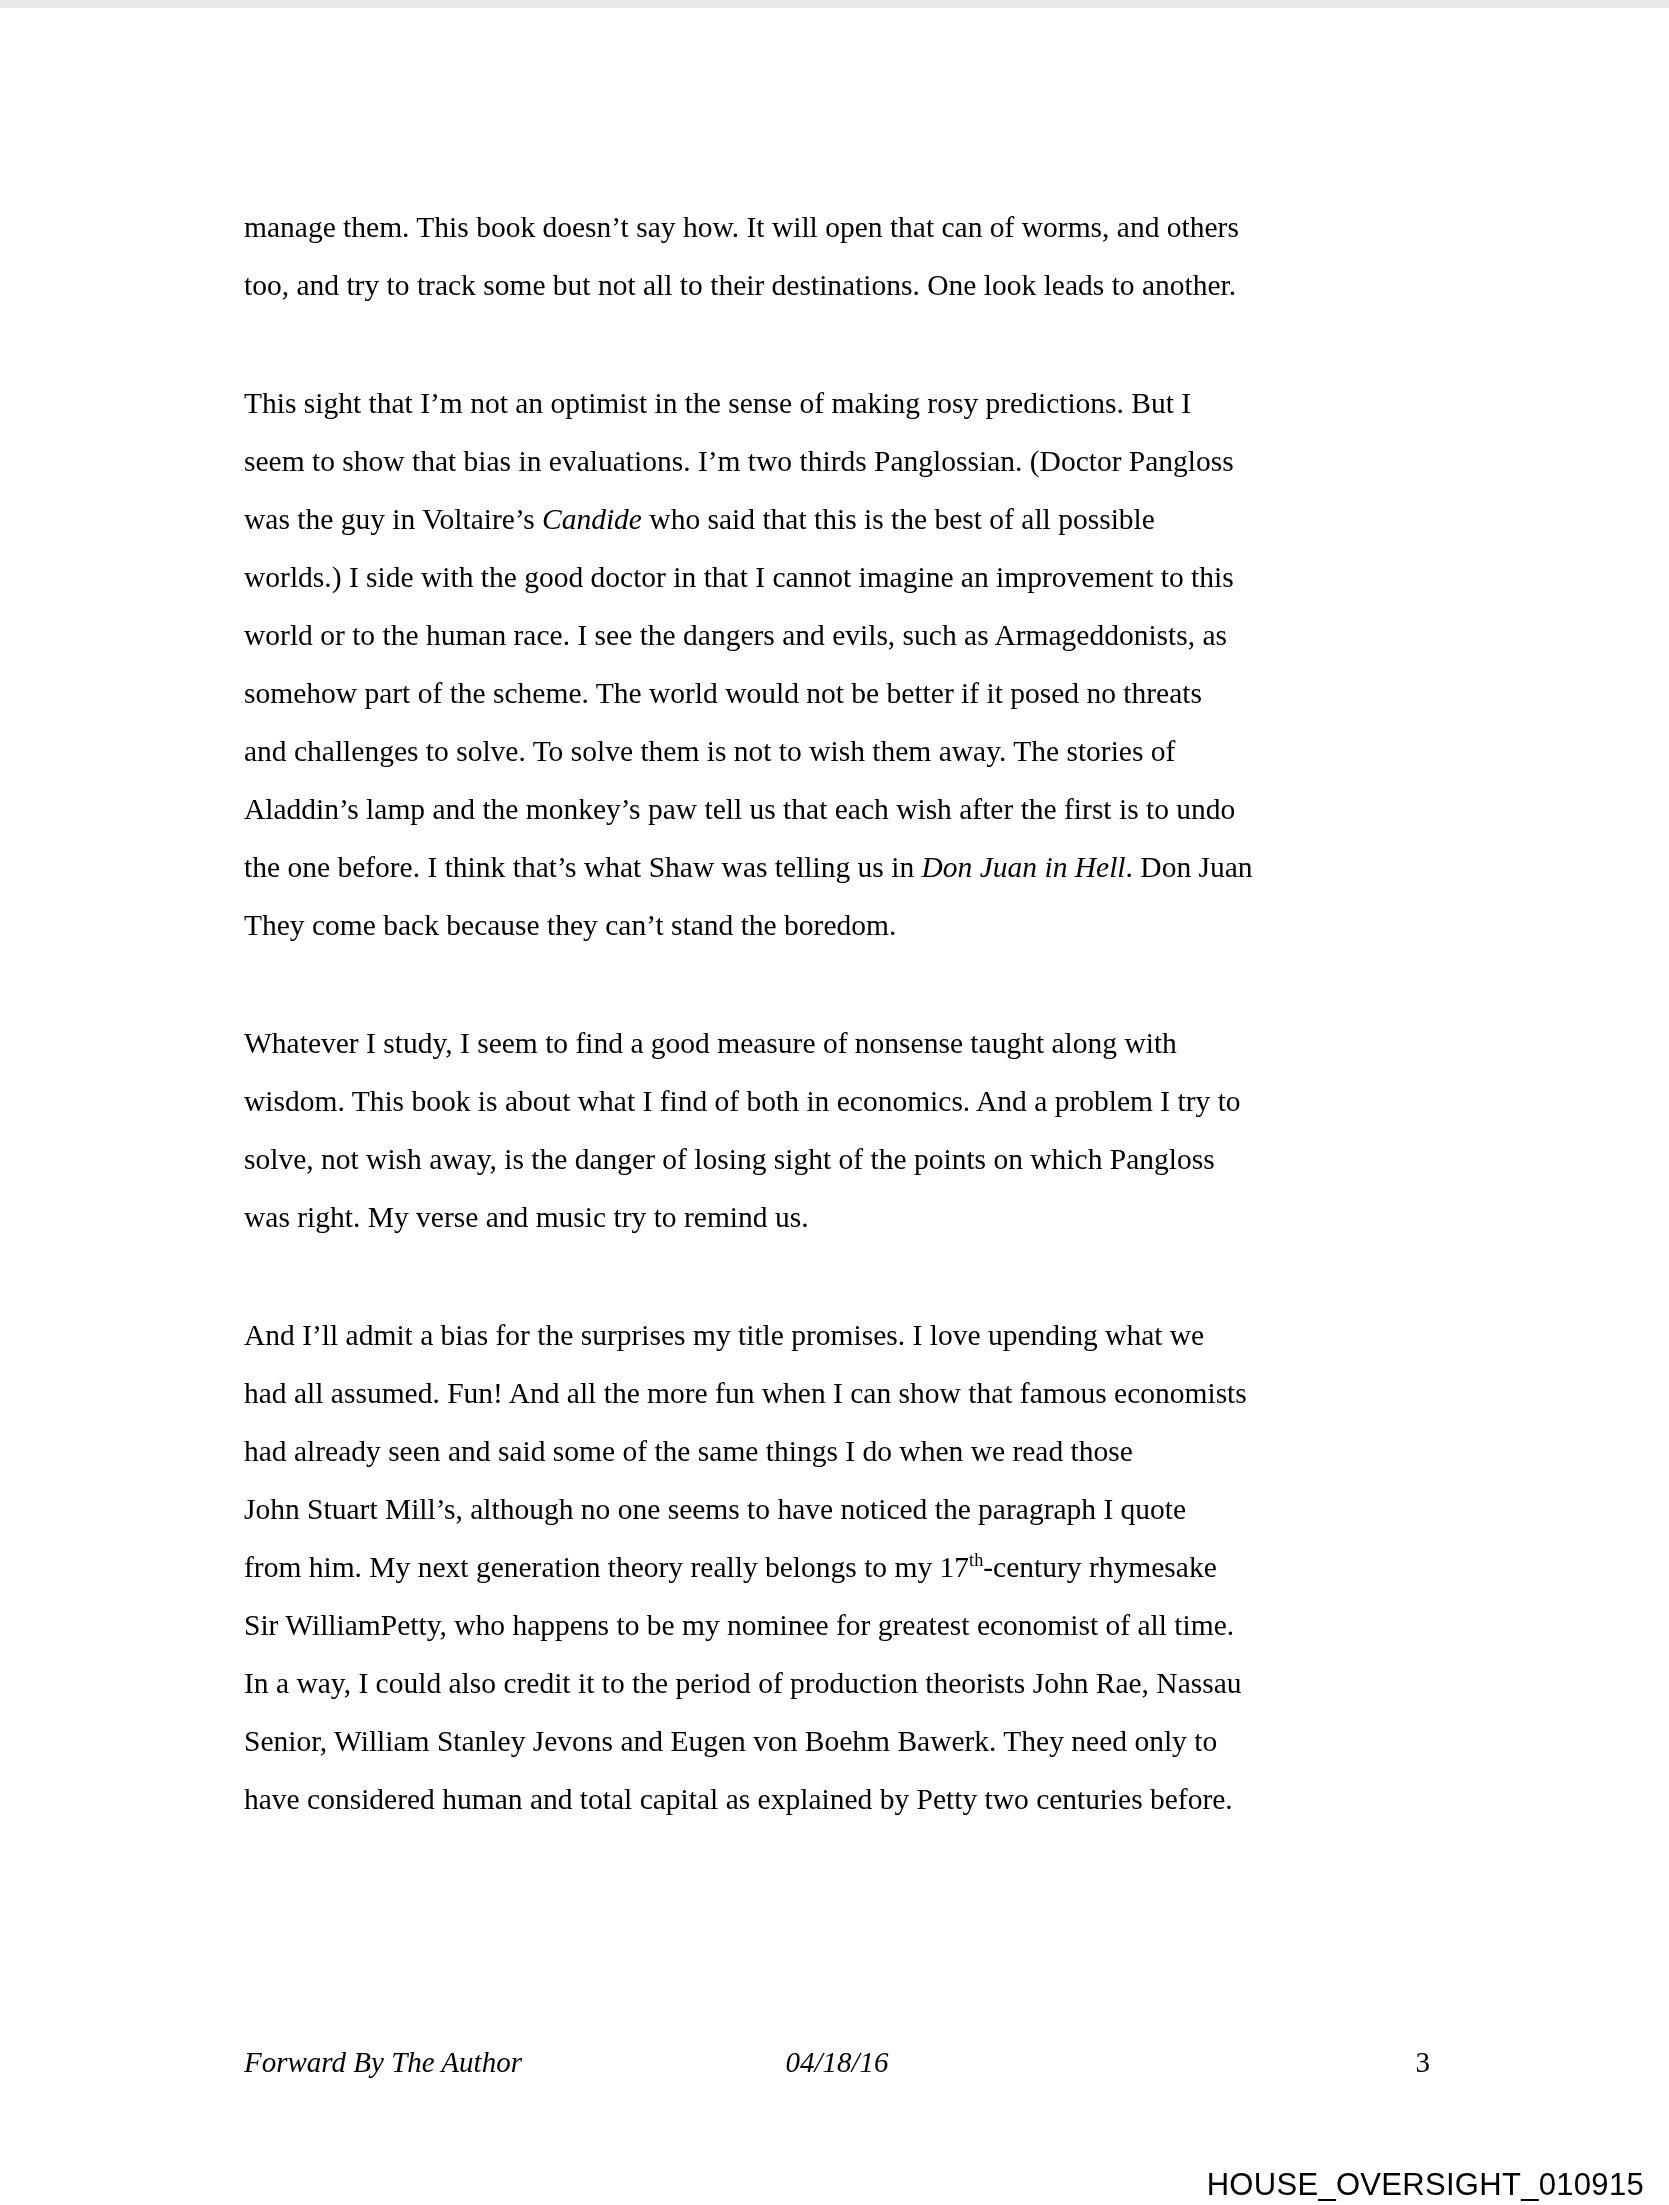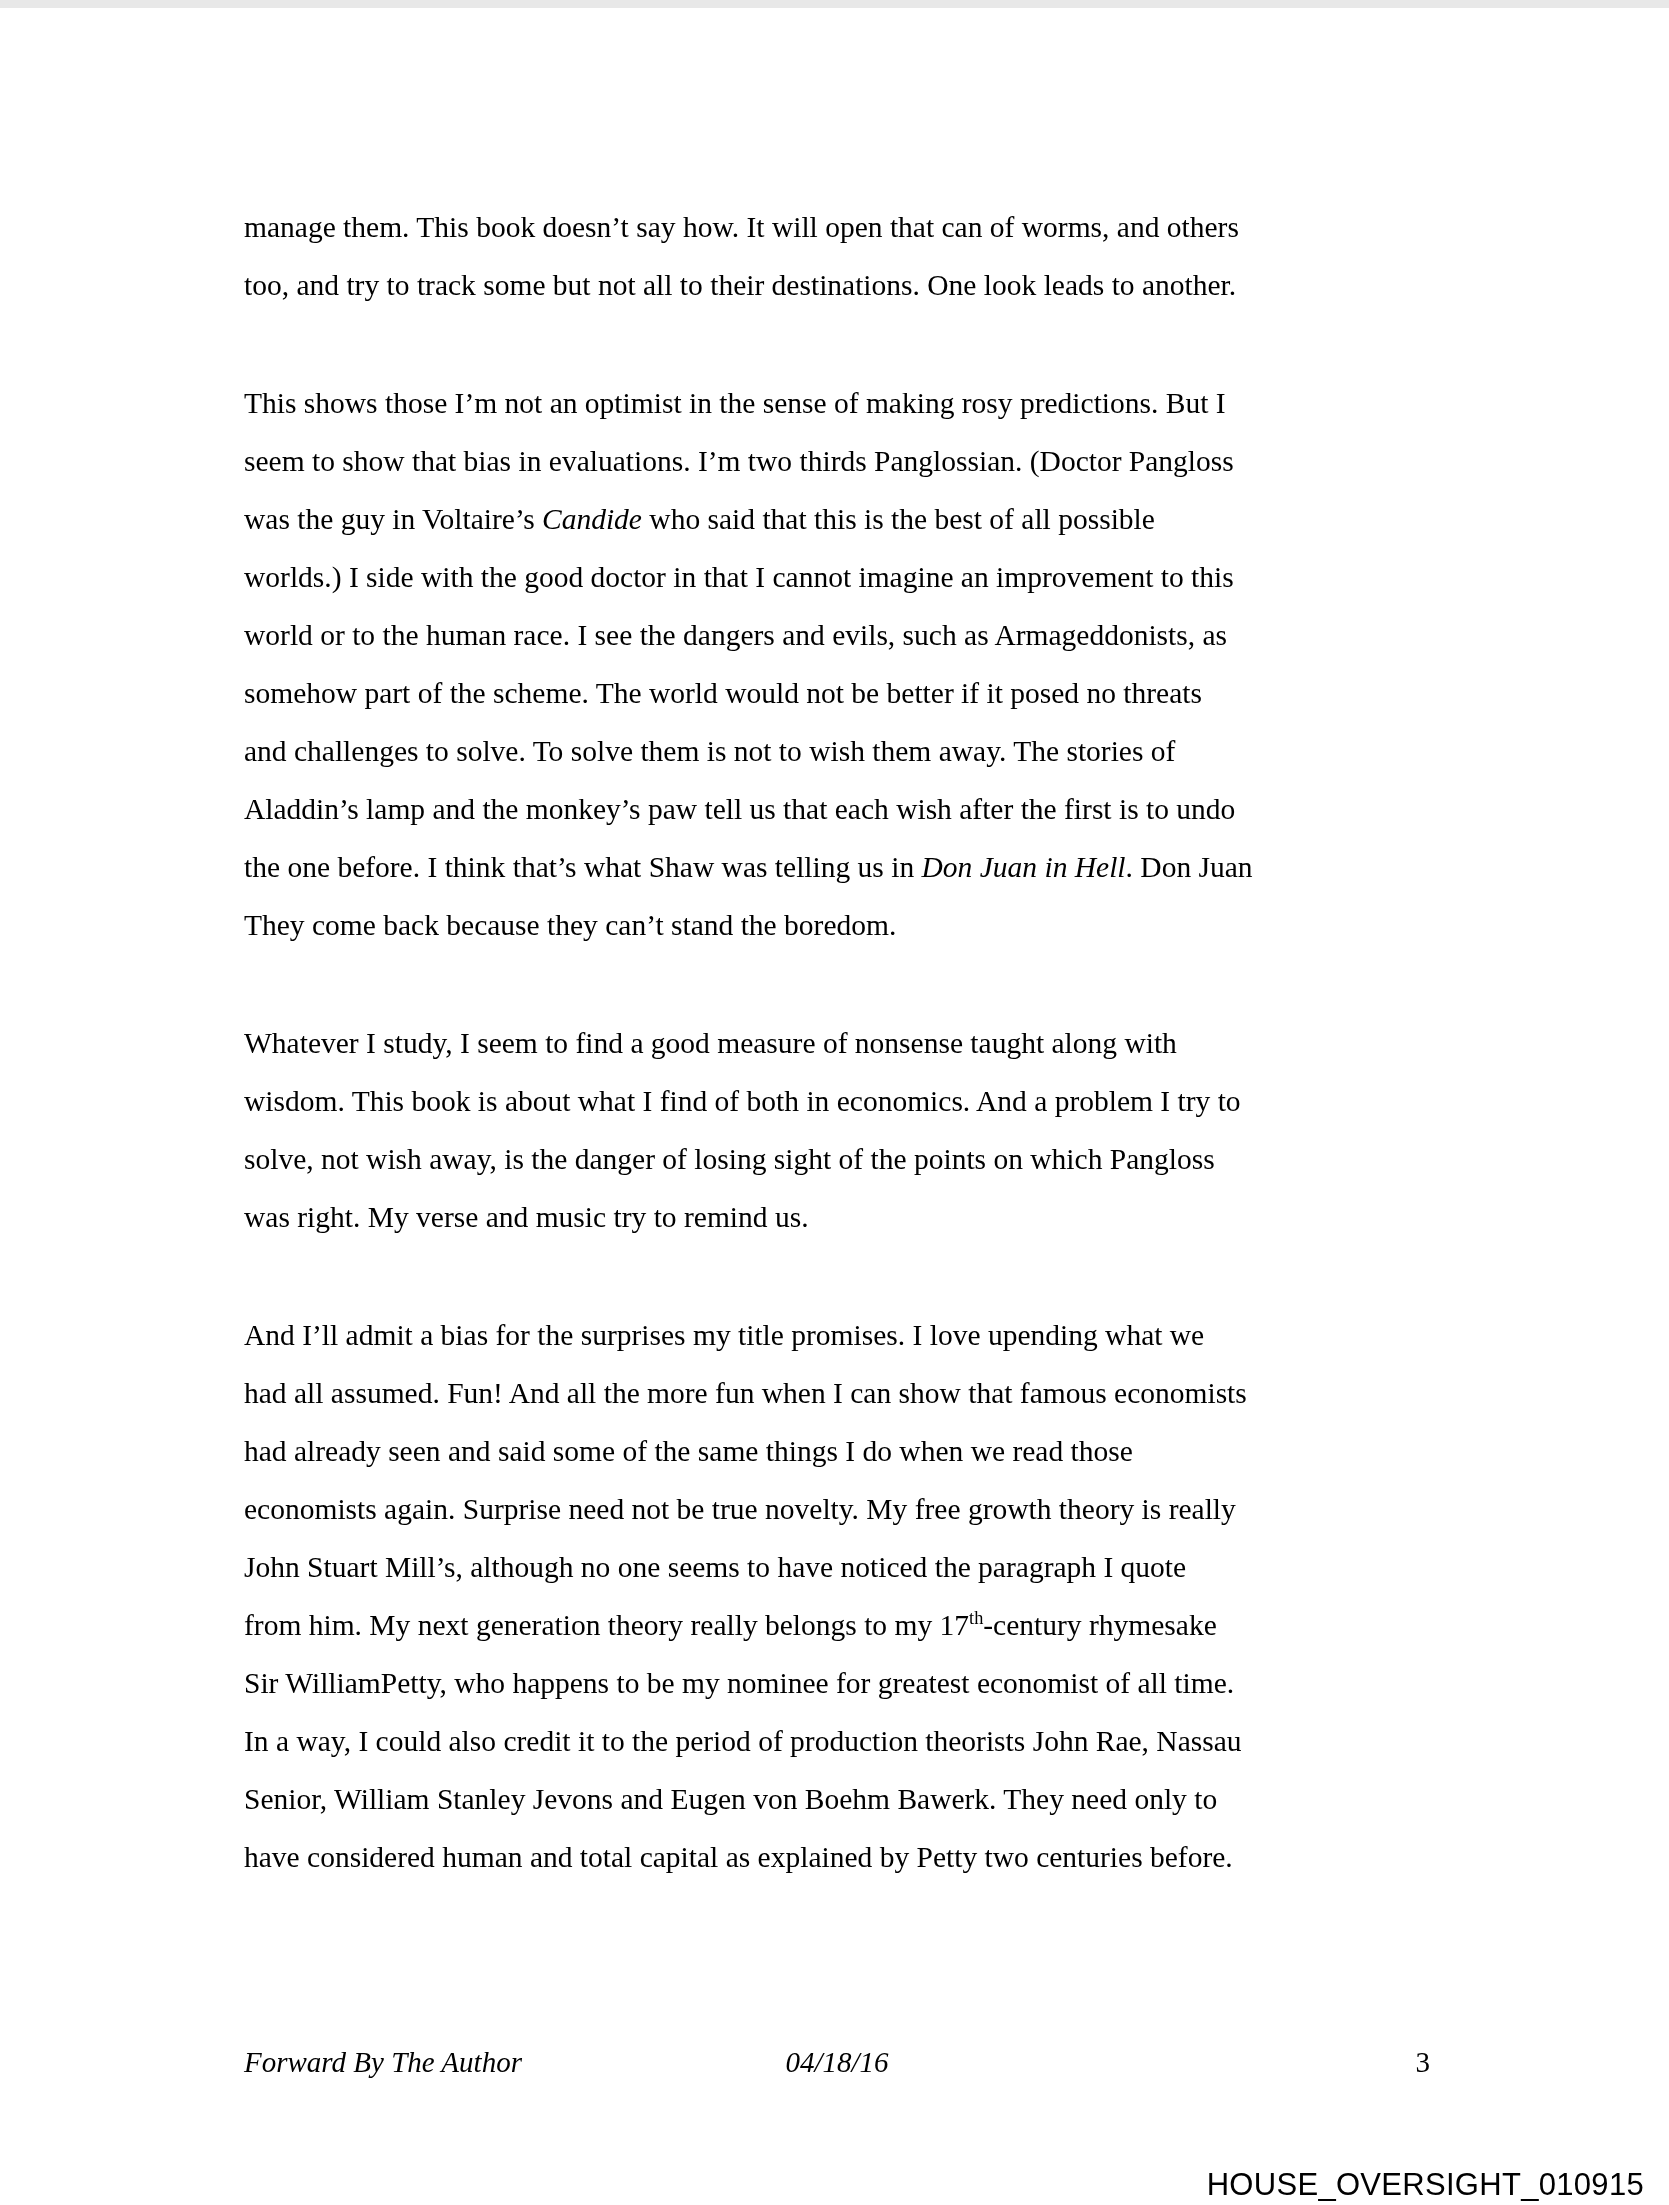--- a/index.html
+++ b/index.html
@@ -67,42 +67,41 @@
 <body>
 
 <div class="page">
 
   <div class="content">
       <div class="paragraph">
         <div class="line"><span>manage them. This book doesn’t say how. It will open that can of worms, and others</span></div>
         <div class="line"><span>too, and try to track some but not all to their destinations. One look leads to another.</span></div>
       </div>
       <div class="paragraph">
-        <div class="line"><span>This shows those I’m not an optimist in the sense of making rosy predictions. But I</span></div>
+        <div class="line"><span>This sight that I’m not an optimist in the sense of making rosy predictions. But I</span></div>
         <div class="line"><span>seem to show that bias in evaluations. I’m two thirds Panglossian. (Doctor Pangloss</span></div>
         <div class="line"><span>was the guy in Voltaire’s </span><span class="italic">Candide</span><span> who said that this is the best of all possible</span></div>
         <div class="line"><span>worlds.) I side with the good doctor in that I cannot imagine an improvement to this</span></div>
         <div class="line"><span>world or to the human race. I see the dangers and evils, such as Armageddonists, as</span></div>
         <div class="line"><span>somehow part of the scheme. The world would not be better if it posed no threats</span></div>
         <div class="line"><span>and challenges to solve. To solve them is not to wish them away. The stories of</span></div>
         <div class="line"><span>Aladdin’s lamp and the monkey’s paw tell us that each wish after the first is to undo</span></div>
         <div class="line"><span>the one before. I think that’s what Shaw was telling us in </span><span class="italic">Don Juan in Hell</span><span>. Don Juan</span></div>
         <div class="line"><span>They come back because they can’t stand the boredom.</span></div>
       </div>
       <div class="paragraph">
         <div class="line"><span>Whatever I study, I seem to find a good measure of nonsense taught along with</span></div>
         <div class="line"><span>wisdom. This book is about what I find of both in economics. And a problem I try to</span></div>
         <div class="line"><span>solve, not wish away, is the danger of losing sight of the points on which Pangloss</span></div>
         <div class="line"><span>was right. My verse and music try to remind us.</span></div>
       </div>
       <div class="paragraph">
         <div class="line"><span>And I’ll admit a bias for the surprises my title promises. I love upending what we</span></div>
         <div class="line"><span>had all assumed. Fun! And all the more fun when I can show that famous economists</span></div>
         <div class="line"><span>had already seen and said some of the same things I do when we read those</span></div>
-        <div class="line"><span>economists again. Surprise need not be true novelty. My free growth theory is really</span></div>
         <div class="line"><span>John Stuart Mill’s, although no one seems to have noticed the paragraph I quote</span></div>
         <div class="line"><span>from him. My next generation theory really belongs to my 17</span><sup>th</sup><span>-century rhymesake</span></div>
         <div class="line"><span>Sir WilliamPetty, who happens to be my nominee for greatest economist of all time.</span></div>
         <div class="line"><span>In a way, I could also credit it to the period of production theorists John Rae, Nassau</span></div>
         <div class="line"><span>Senior, William Stanley Jevons and Eugen von Boehm Bawerk. They need only to</span></div>
         <div class="line"><span>have considered human and total capital as explained by Petty two centuries before.</span></div>
       </div>
     </div>
 
   <div class="footer">

